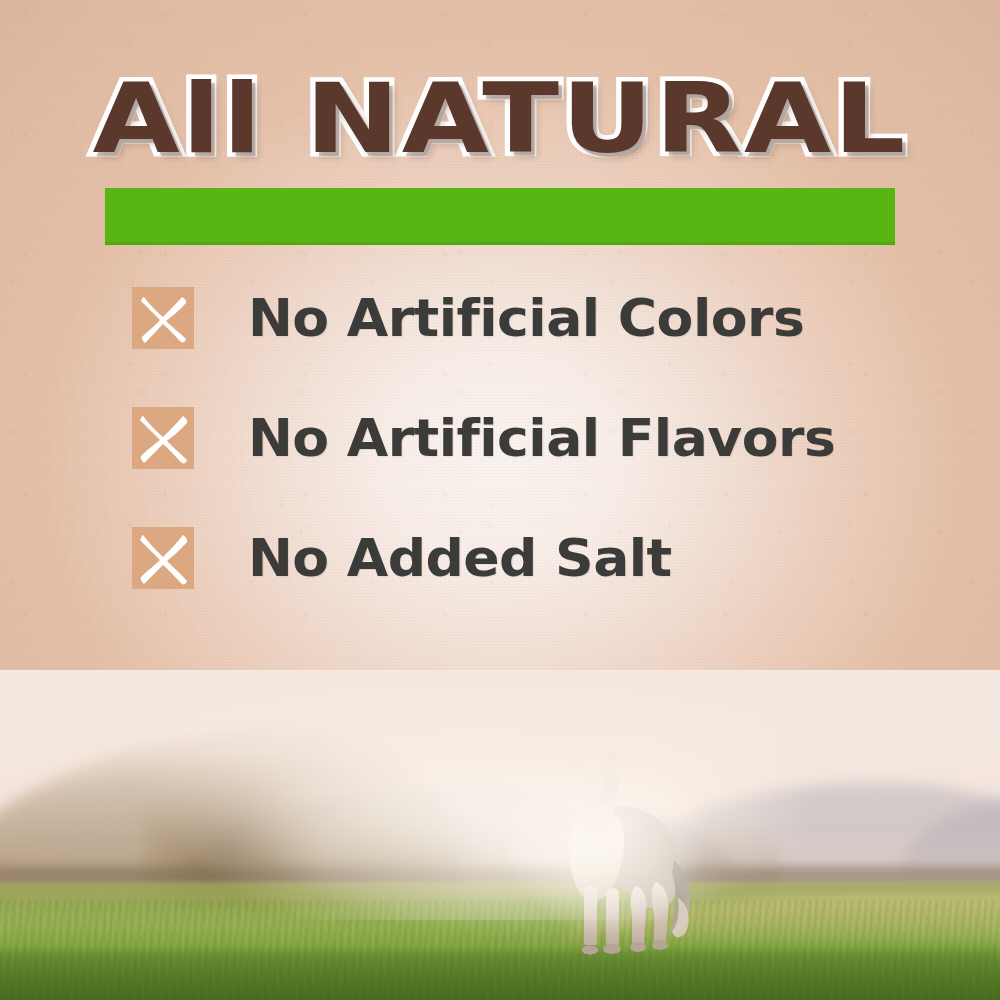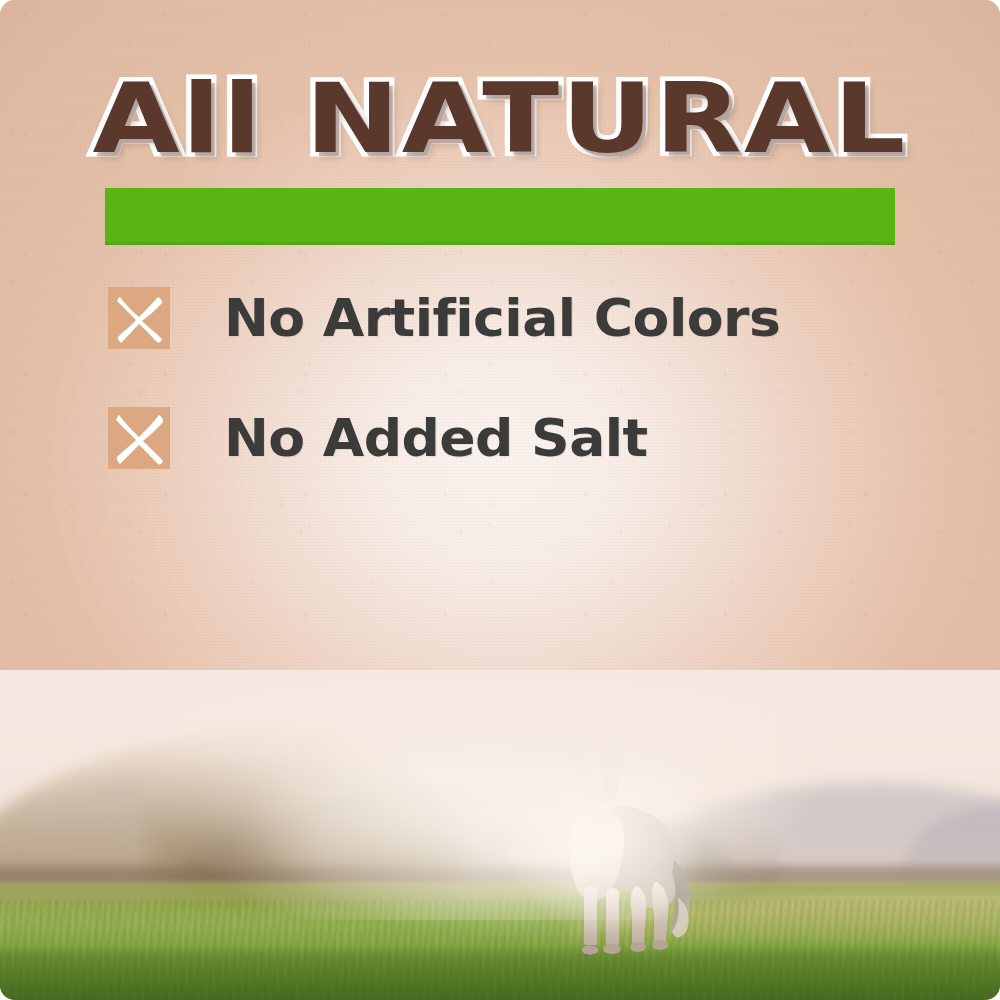--- a/index.html
+++ b/index.html
@@ -5,21 +5,20 @@
 <style>
   * { margin:0; padding:0; box-sizing:border-box; }
   html, body {
     width:1000px; height:1000px; overflow:hidden;
     font-family:"Liberation Sans", sans-serif;
   }
   #canvas {
     position:relative; width:1000px; height:1000px;
     background:#e9c6b1;
     overflow:hidden;
-    border-radius:15px;
   }
 
   
   .bg-base{
     position:absolute; inset:0;
     background:
       radial-gradient(ellipse 46% 40% at 50% 46%, #faf3ef 0%, #f8eee8 26%, #f1ded3 52%, #eccfbd 74%, #e7c4ad 100%);
   }
   .bg-grain{
     position:absolute; inset:0; opacity:.28; mix-blend-mode:multiply;
@@ -65,21 +64,21 @@
        5px 6px 6px rgba(90,57,44,.22);
     white-space:nowrap;
   }
 
   
   #claims{
     position:absolute; left:108px; top:258px; width:860px;
   }
   .claim-row{
     position:relative; height:120px;
-    display:flex; align-items:center;
+    display:flex; align-items:center;margin-left:24px;
   }
   .claim-box{
     position:relative; flex:0 0 auto;
     width:62px; height:62px;
     background:#dca881;
     margin-right:54px;
   }
   .claim-box svg{ position:absolute; left:0; top:0; display:block; }
   .claim-label{
     font-family:"DejaVu Sans", sans-serif;
@@ -241,20 +240,28 @@
 
     <div class="claim-row">
       <div class="claim-box">
         <svg width="62" height="62" viewBox="0 0 62 62" aria-hidden="true">
           <path d="M12 10 C18 18, 26 26, 31 30 C36 25, 44 17, 50 10 C53 12, 55 14, 54 16 C48 23, 39 30, 34 34 C39 39, 48 46, 54 52 C53 55, 51 56, 49 55 C43 49, 36 41, 31 37 C26 42, 19 50, 13 56 C11 54, 9 52, 10 50 C16 44, 24 38, 28 33 C23 28, 15 20, 9 14 C10 12, 11 10, 12 10 Z" fill="#ffffff"></path>
         </svg>
       </div>
       <div class="claim-label">No Artificial Colors</div>
     </div>
 
+    <div class="claim-row">
+      <div class="claim-box">
+        <svg width="62" height="62" viewBox="0 0 62 62" aria-hidden="true">
+          <path d="M11 9 C17 17, 25 25, 31 30 C37 24, 45 16, 51 9 C54 11, 56 14, 55 16 C49 23, 40 30, 35 34 C40 39, 49 47, 55 53 C54 56, 52 57, 50 56 C44 50, 36 41, 31 37 C26 42, 18 50, 12 56 C10 54, 8 51, 9 49 C15 43, 23 37, 28 33 C23 28, 14 19, 8 13 C9 11, 10 9, 11 9 Z" fill="#ffffff"></path>
+        </svg>
+      </div>
+      <div class="claim-label">No Artificial Flavors</div>
+    </div>
 
 
     <div class="claim-row">
       <div class="claim-box">
         <svg width="62" height="62" viewBox="0 0 62 62" aria-hidden="true">
           <path d="M11 8 C17 16, 26 25, 31 30 C36 25, 45 16, 51 8 C54 10, 56 13, 55 15 C49 22, 40 30, 35 34 C40 39, 49 47, 55 54 C54 57, 52 58, 50 57 C44 51, 36 42, 31 38 C26 43, 18 51, 12 57 C10 55, 8 52, 9 50 C15 44, 23 38, 28 33 C23 28, 14 19, 8 13 C9 11, 10 8, 11 8 Z" fill="#ffffff"></path>
         </svg>
       </div>
       <div class="claim-label">No Added Salt</div>
     </div>

